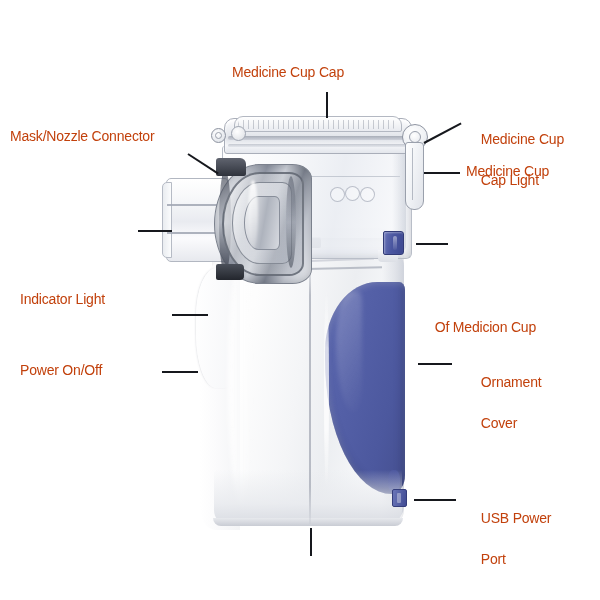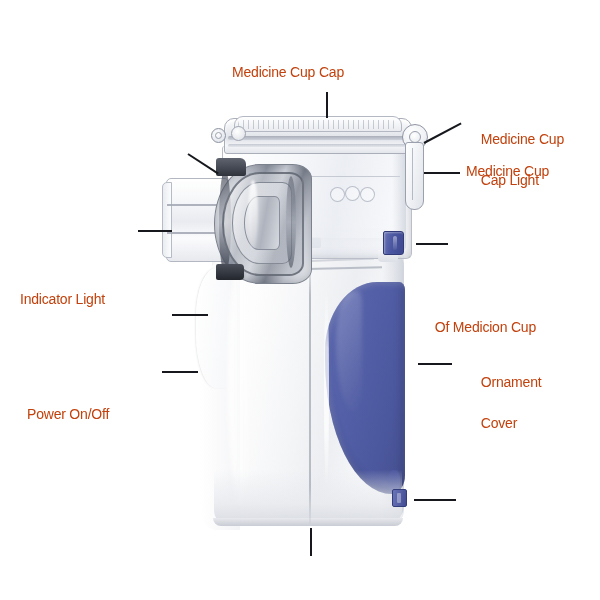--- a/index.html
+++ b/index.html
@@ -614,20 +614,21 @@
     <div class="mech-tab-2"></div>
 
     <div class="sep-button-base"></div>
     <div class="sep-button"></div>
     <div class="usb-port"></div>
   </div>
 
   <div class="label" style="left:232px; top:62px;">Medicine Cup Cap</div>
   <div class="leader v" style="left:326px; top:92px; height:26px;"></div>
 
+  <div class="label" style="left:10px; top:126px;">Mask/Nozzle Connector</div>
   <div class="leader diag" style="left:188px; top:153px; width:36px; transform: rotate(33deg);"></div>
 
   <div class="label two-line" style="left:466px; top:108px;">
     <span>Medicine Cup</span><br>
     <span>Cap Light</span>
   </div>
   <div class="leader diag" style="left:424px; top:142px; width:42px; transform: rotate(-28deg);"></div>
 
   <div class="label" style="left:466px; top:161px;">Medicine Cup</div>
   <div class="leader h" style="left:424px; top:172px; width:36px;"></div>
@@ -642,20 +643,24 @@
 
   <div class="label" style="left:20px; top:289px;">Indicator Light</div>
   <div class="leader h" style="left:172px; top:314px; width:36px;"></div>
 
   <div class="label two-line" style="left:466px; top:351px;">
     <span>Ornament</span><br>
     <span>Cover</span>
   </div>
   <div class="leader h" style="left:418px; top:363px; width:34px;"></div>
 
-  <div class="label" style="left:27px; top:360px;margin-top:44px;">Power On/Off</div>
+  <div class="label" style="left:20px; top:360px;">Power On/Off</div>
   <div class="leader h" style="left:162px; top:371px; width:36px;"></div>
 
+  <div class="label two-line" style="left:466px; top:487px;">
+    <span>USB Power</span><br>
+    <span>Port</span>
+  </div>
   <div class="leader h" style="left:414px; top:499px; width:42px;"></div>
 
   <div class="leader v" style="left:310px; top:528px; height:28px;"></div>
 
 </div>
 
 </body></html>

